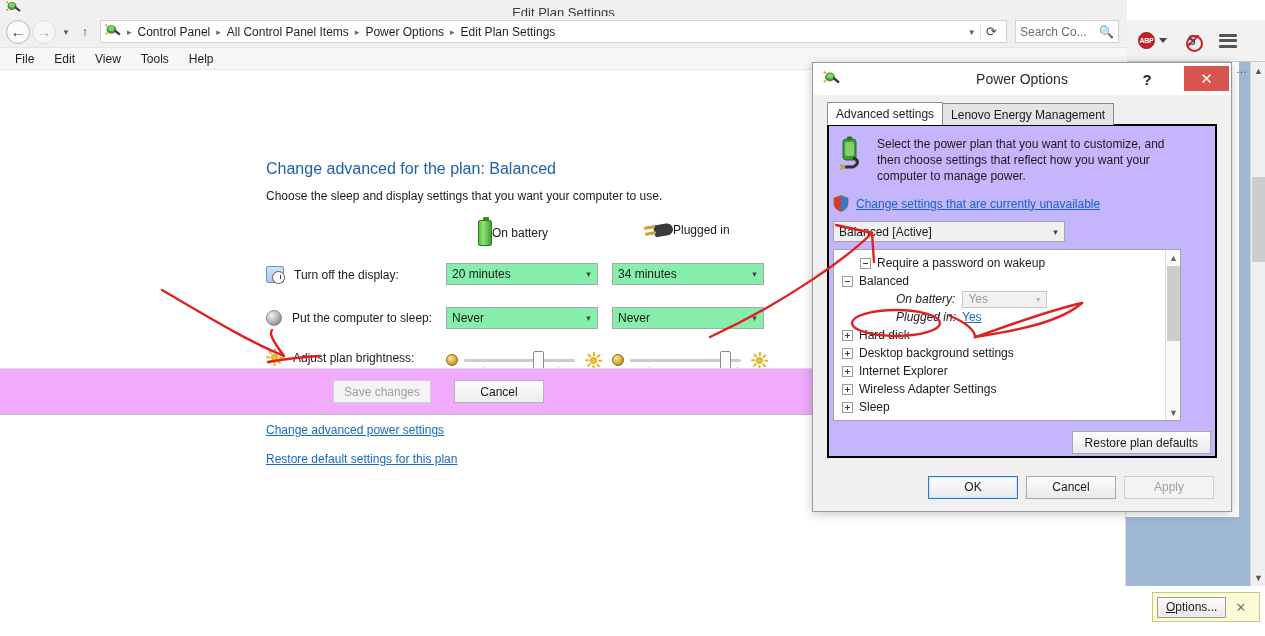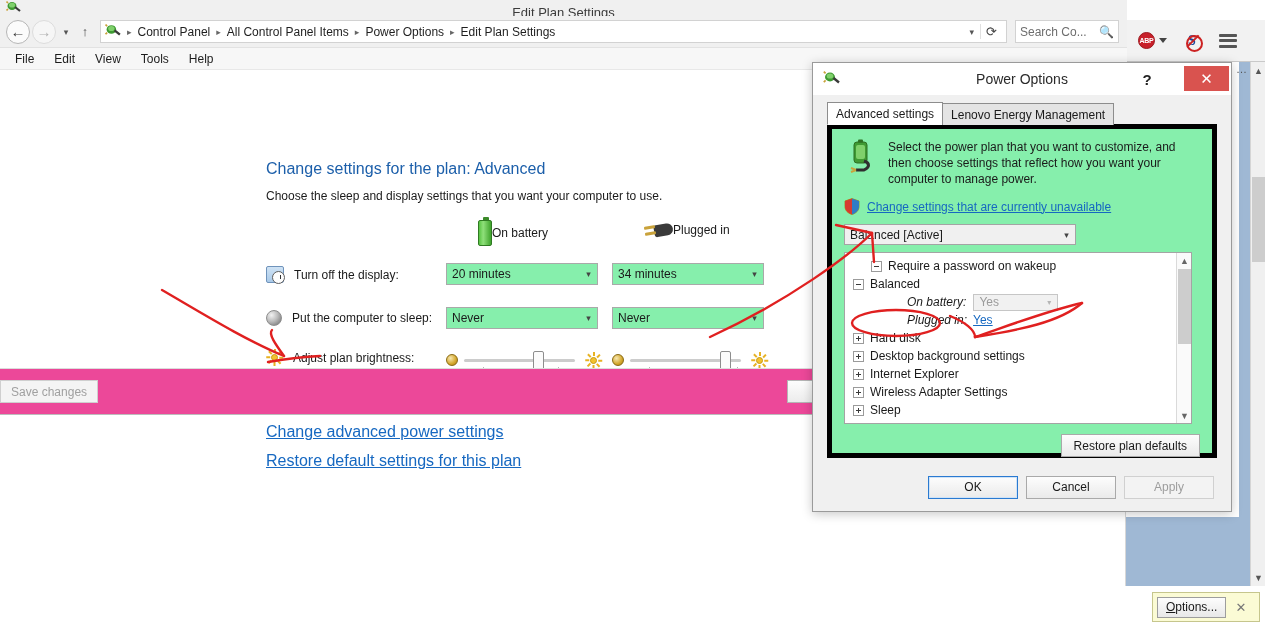--- a/index.html
+++ b/index.html
@@ -309,32 +309,32 @@
   }
   .slider-thumb::before {
     content: ""; position: absolute; left: -1px; bottom: -8px;
     width: 0; height: 0;
     border-left: 6px solid transparent;
     border-right: 6px solid transparent;
     border-top: 8px solid #8d8d8d;
   }
 
   .cp-link {
-    position: absolute; font-size: 16px; color: #1668c1;
+    position: absolute; font-size: 12px; color: #1668c1;
     white-space: nowrap;
   }
   .cp-link.adv { left: 266px; top: 353px; }
   .cp-link.restore { left: 266px; top: 382px; }
 
   
   .cp-bottombar {
     position: absolute; left: 0; bottom: 0;
     width: 1127px; height: 46px;
-    background: #ec4899; border-top: 1px solid #dcdcdc;
-    display: flex; align-items: center; justify-content: space-between;
+    background: #f0abfc; border-top: 1px solid #dcdcdc;
+    display: flex; align-items: center; justify-content: center;
     padding-right: 250px; gap: 23px;
   }
   .btn {
     height: 23px; min-width: 90px; padding: 0 10px;
     background: linear-gradient(#fdfdfd, #ececec);
     border: 1px solid #b5b5b5;
     font-size: 12px; color: #1a1a1a;
     display: flex; align-items: center; justify-content: center;
     white-space: nowrap;
   }
@@ -374,22 +374,22 @@
     display: flex; align-items: center;
     border: 1px solid #8d8d8d; border-bottom: none;
     background: #e4e4e4;
   }
   .tab.active { background: #fff; height: 23px; border-bottom: 1px solid #fff; }
   .tab + .tab { margin-left: -1px; }
 
   .tabpanel {
     position: relative; margin-top: -1px;
     width: 390px; height: 334px;
-    background: #86efac; border: 5px solid #000000;
-    padding: 10px 12px;
+    background: #c4b5fd; border: 2px solid #000000;
+    padding: 10px 4px;
   }
   .dlg-intro { display: flex; gap: 10px; align-items: flex-start; }
   .dlg-intro-icon { width: 34px; height: 34px; flex: none; position: relative; }
   .dlg-intro-text { font-size: 12px; color: #1a1a1a; line-height: 16px; max-width: 300px; }
 
   .unavail-row { display: flex; align-items: center; gap: 7px; margin-top: 11px; }
   .shield-icon { width: 16px; height: 17px; flex: none; position: relative; }
   .unavail-link { font-size: 12px; color: #1668c1; text-decoration: underline; white-space: nowrap; }
 
   .plan-combo {
@@ -564,21 +564,21 @@
   <div class="cp-menubar">
     <div class="menu-item">File</div>
     <div class="menu-item">Edit</div>
     <div class="menu-item">View</div>
     <div class="menu-item">Tools</div>
     <div class="menu-item">Help</div>
   </div>
 
   <div class="cp-content">
 
-    <div class="cp-heading">Change settings for the plan: Advanced</div>
+    <div class="cp-heading">Change advanced for the plan: Balanced</div>
     <div class="cp-sub">Choose the sleep and display settings that you want your computer to use.</div>
 
     <div class="col-head battery">
       <div class="battery-glyph"></div>
       <span>On battery</span>
     </div>
     <div class="col-head plugged">
       <div class="plug-glyph">
         <div class="body"></div>
           <div class="pin1"></div>

